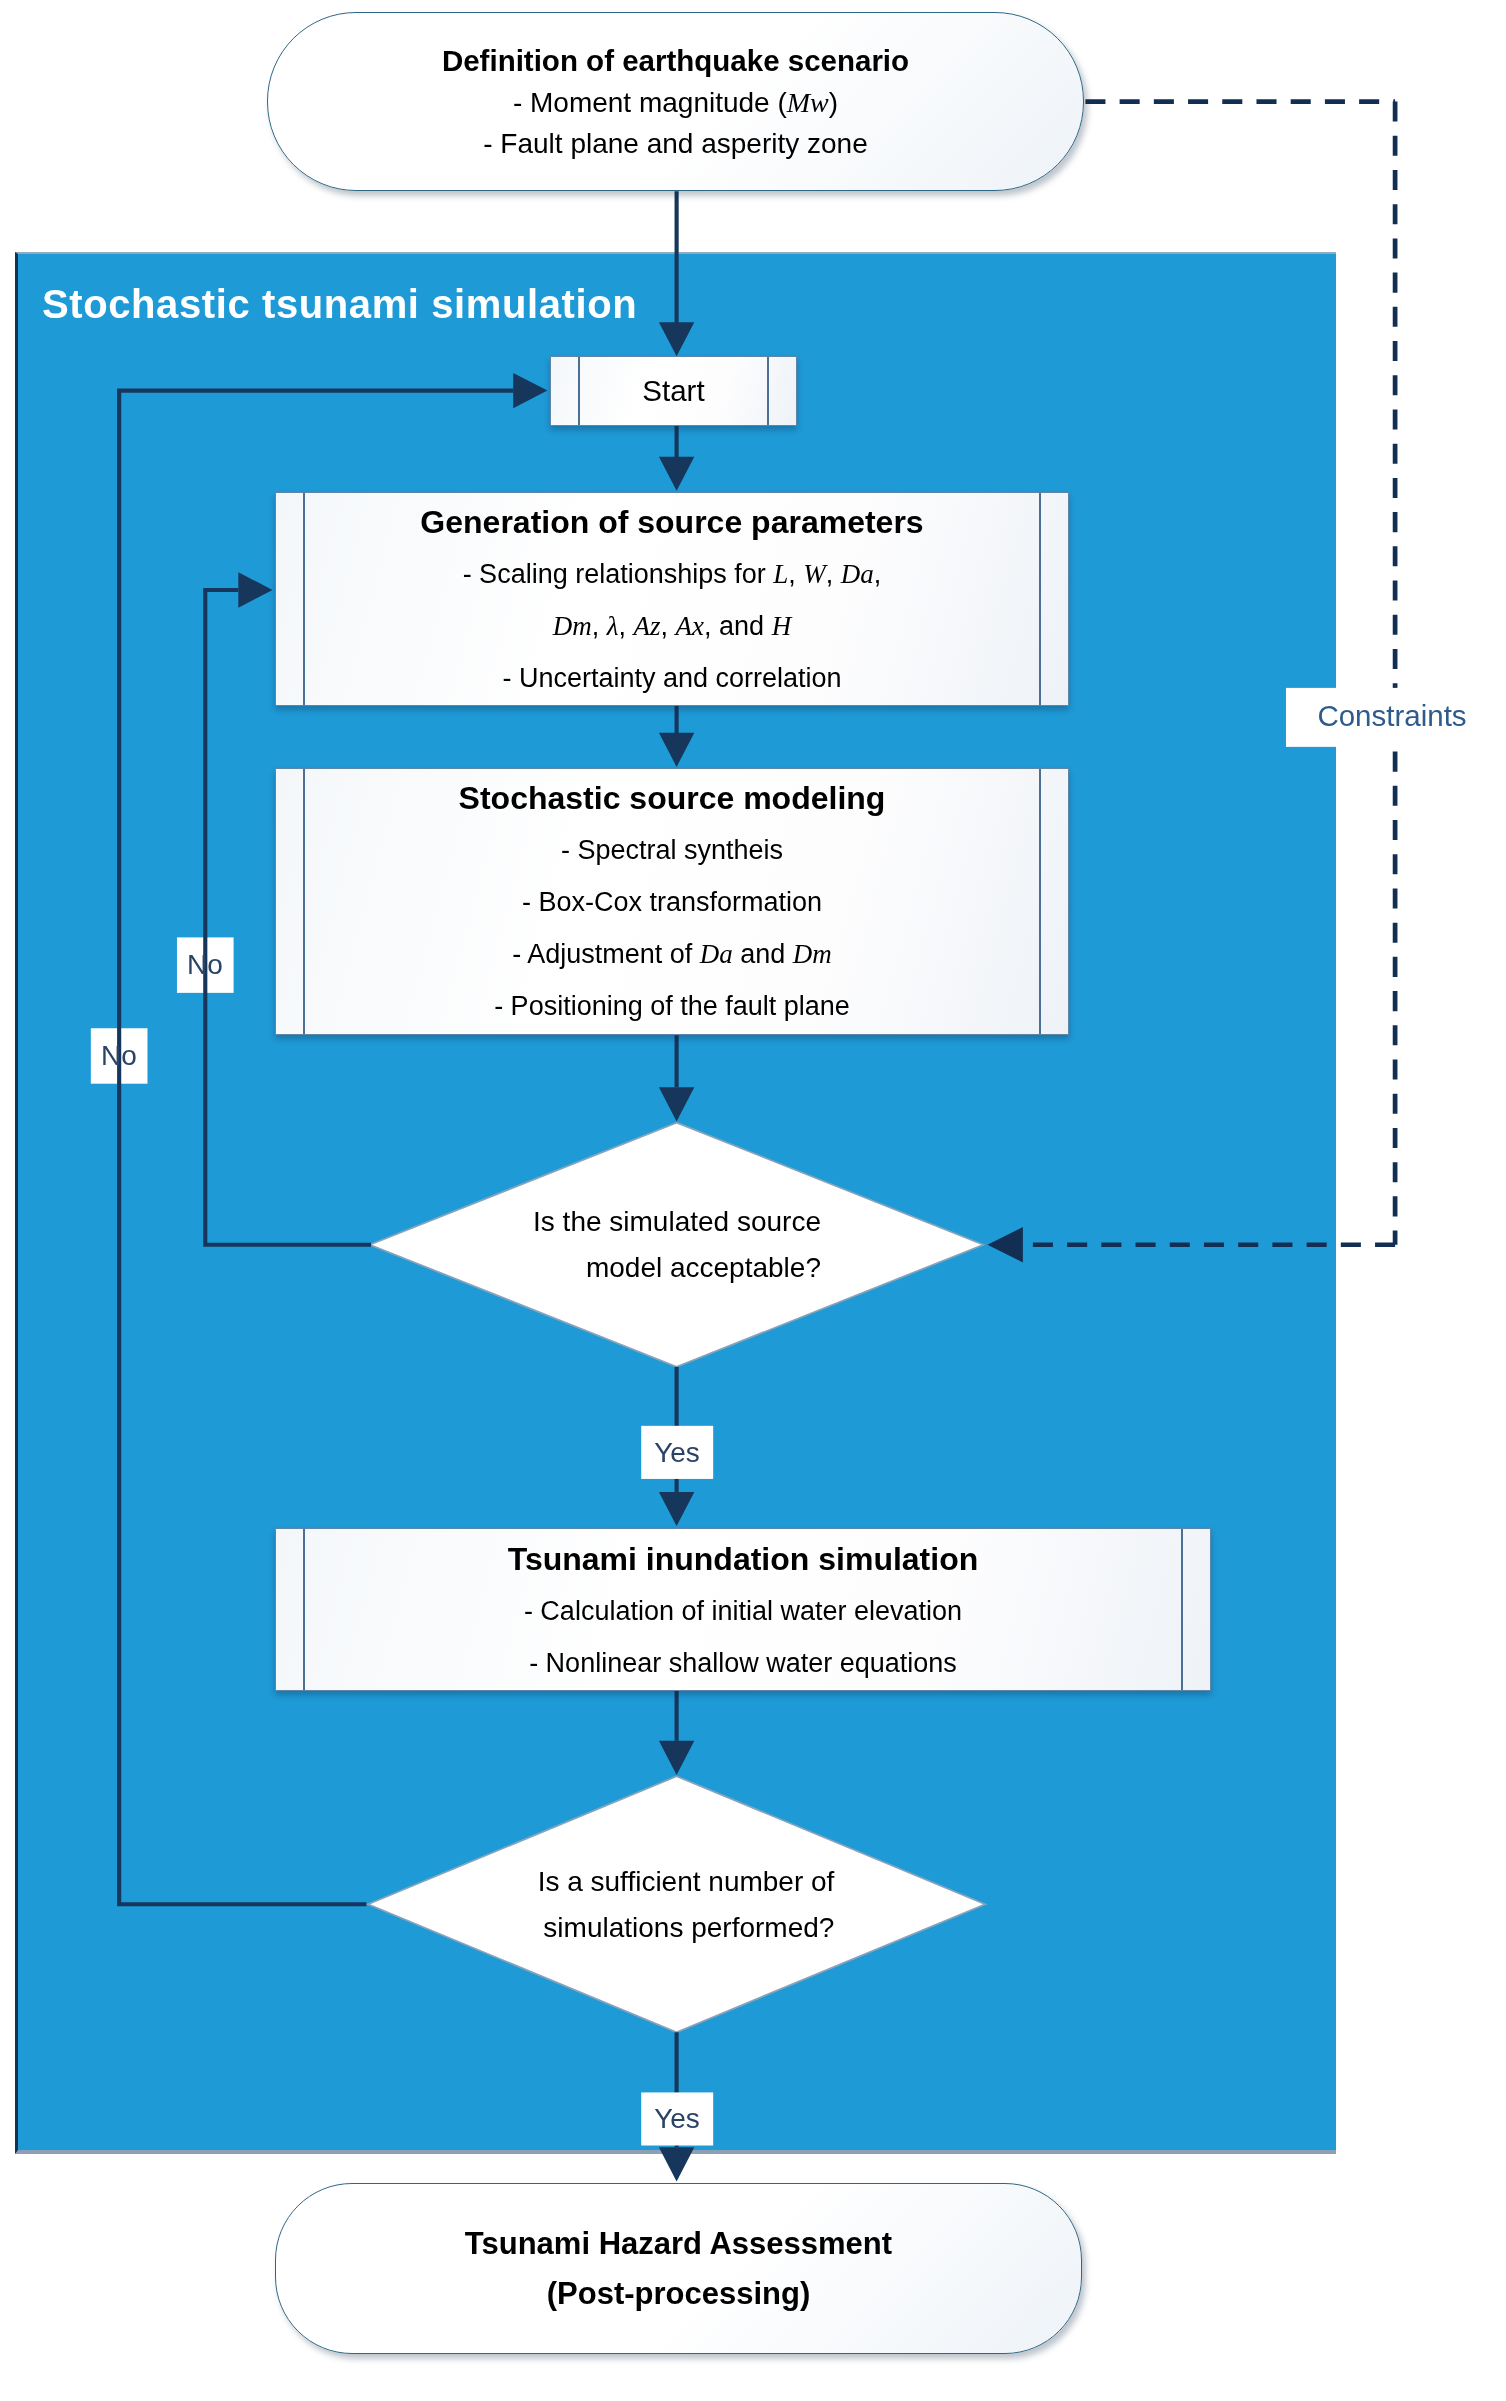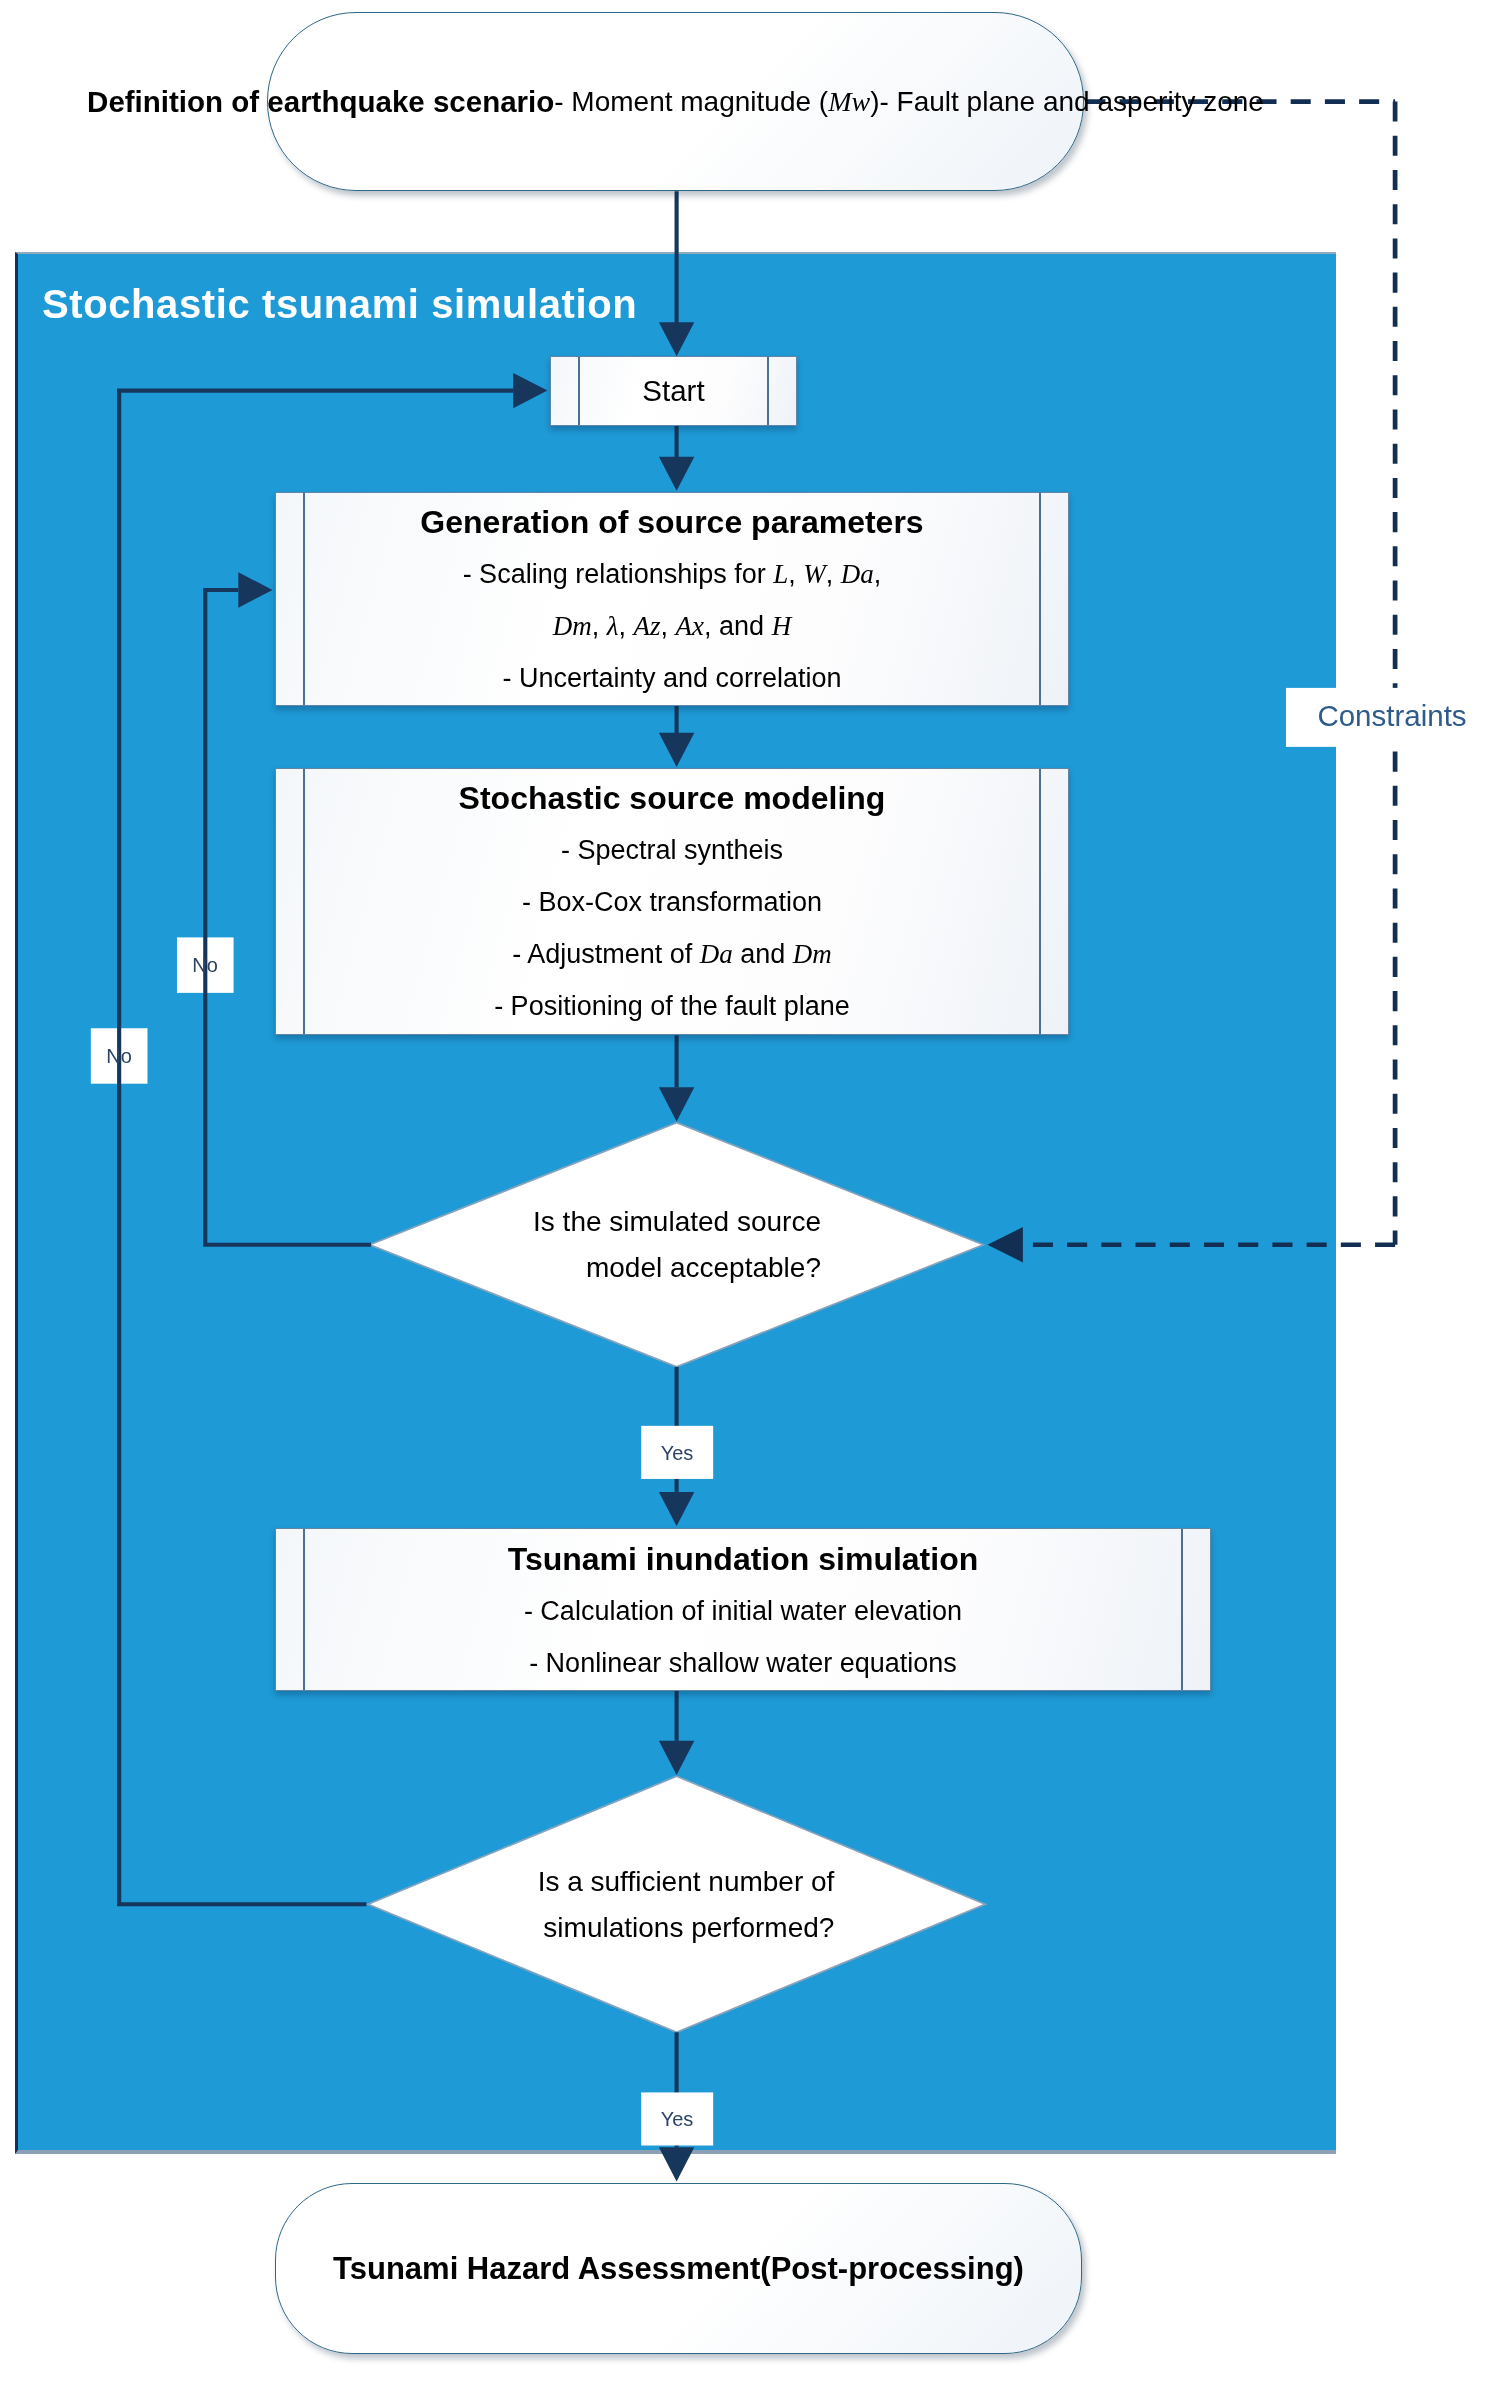--- a/index.html
+++ b/index.html
@@ -20,21 +20,21 @@
     font-size:40px;font-weight:bold;color:#ffffff;letter-spacing:0.6px;
     z-index:5;
     text-align:right;
   }
   .wires{position:absolute;left:0;top:0;z-index:3;}
   .node{position:absolute;z-index:4;box-sizing:border-box;}
   .terminator{
     background:linear-gradient(135deg,#ffffff 0%,#ffffff 55%,#eef3f8 100%);
     border:1.8px solid #2f6786;border-radius:89px;
     box-shadow:3.5px 4.7px 5.9px rgba(15,40,70,.28);
-    display:flex;justify-content:center;align-items:center;
+    display:flex;flex-direction:column;justify-content:center;align-items:center;
     text-align:center;
   }
   .process{
     background:linear-gradient(105deg,#f4f7fa 0%,#ffffff 38%,#fdfdfe 70%,#eef2f7 100%);
     border:1.2px solid #5f86a8;
     box-shadow:0 3.5px 5.9px rgba(10,30,60,.28);
     text-align:center;
   }
   .process .bar{position:absolute;top:0;bottom:0;width:1.8px;background:#4a7096;}
   .process .bar.left{left:27px;}
@@ -43,21 +43,21 @@
   .node-line{font-size:27px;line-height:52px;white-space:nowrap;}
   .terminator .node-title{font-size:29.5px;line-height:42px;}
   .terminator .node-line{font-size:28px;line-height:41px;}
   .terminator.bottom .node-title{font-size:31px;line-height:50px;}
   .diamond-text{
     position:absolute;z-index:4;transform:translate(-50%,-50%);
     text-align:right;font-size:28px;line-height:46px;white-space:nowrap;
   }
   .edge-label{
     position:absolute;z-index:6;transform:translate(-50%,-50%);
-    font-size:20px;color:#2b4466;white-space:nowrap;
+    font-size:28px;color:#2b4466;white-space:nowrap;
   }
   .edge-label.constraints{font-size:29.5px;color:#2e5a8c;}
   .var{font-family:"Liberation Serif",serif;font-style:italic;}
   .start-label{font-size:29.5px;font-weight:normal;line-height:68px;}
 </style>
 </head>
 <body>
 
 <div class="canvas">
 

